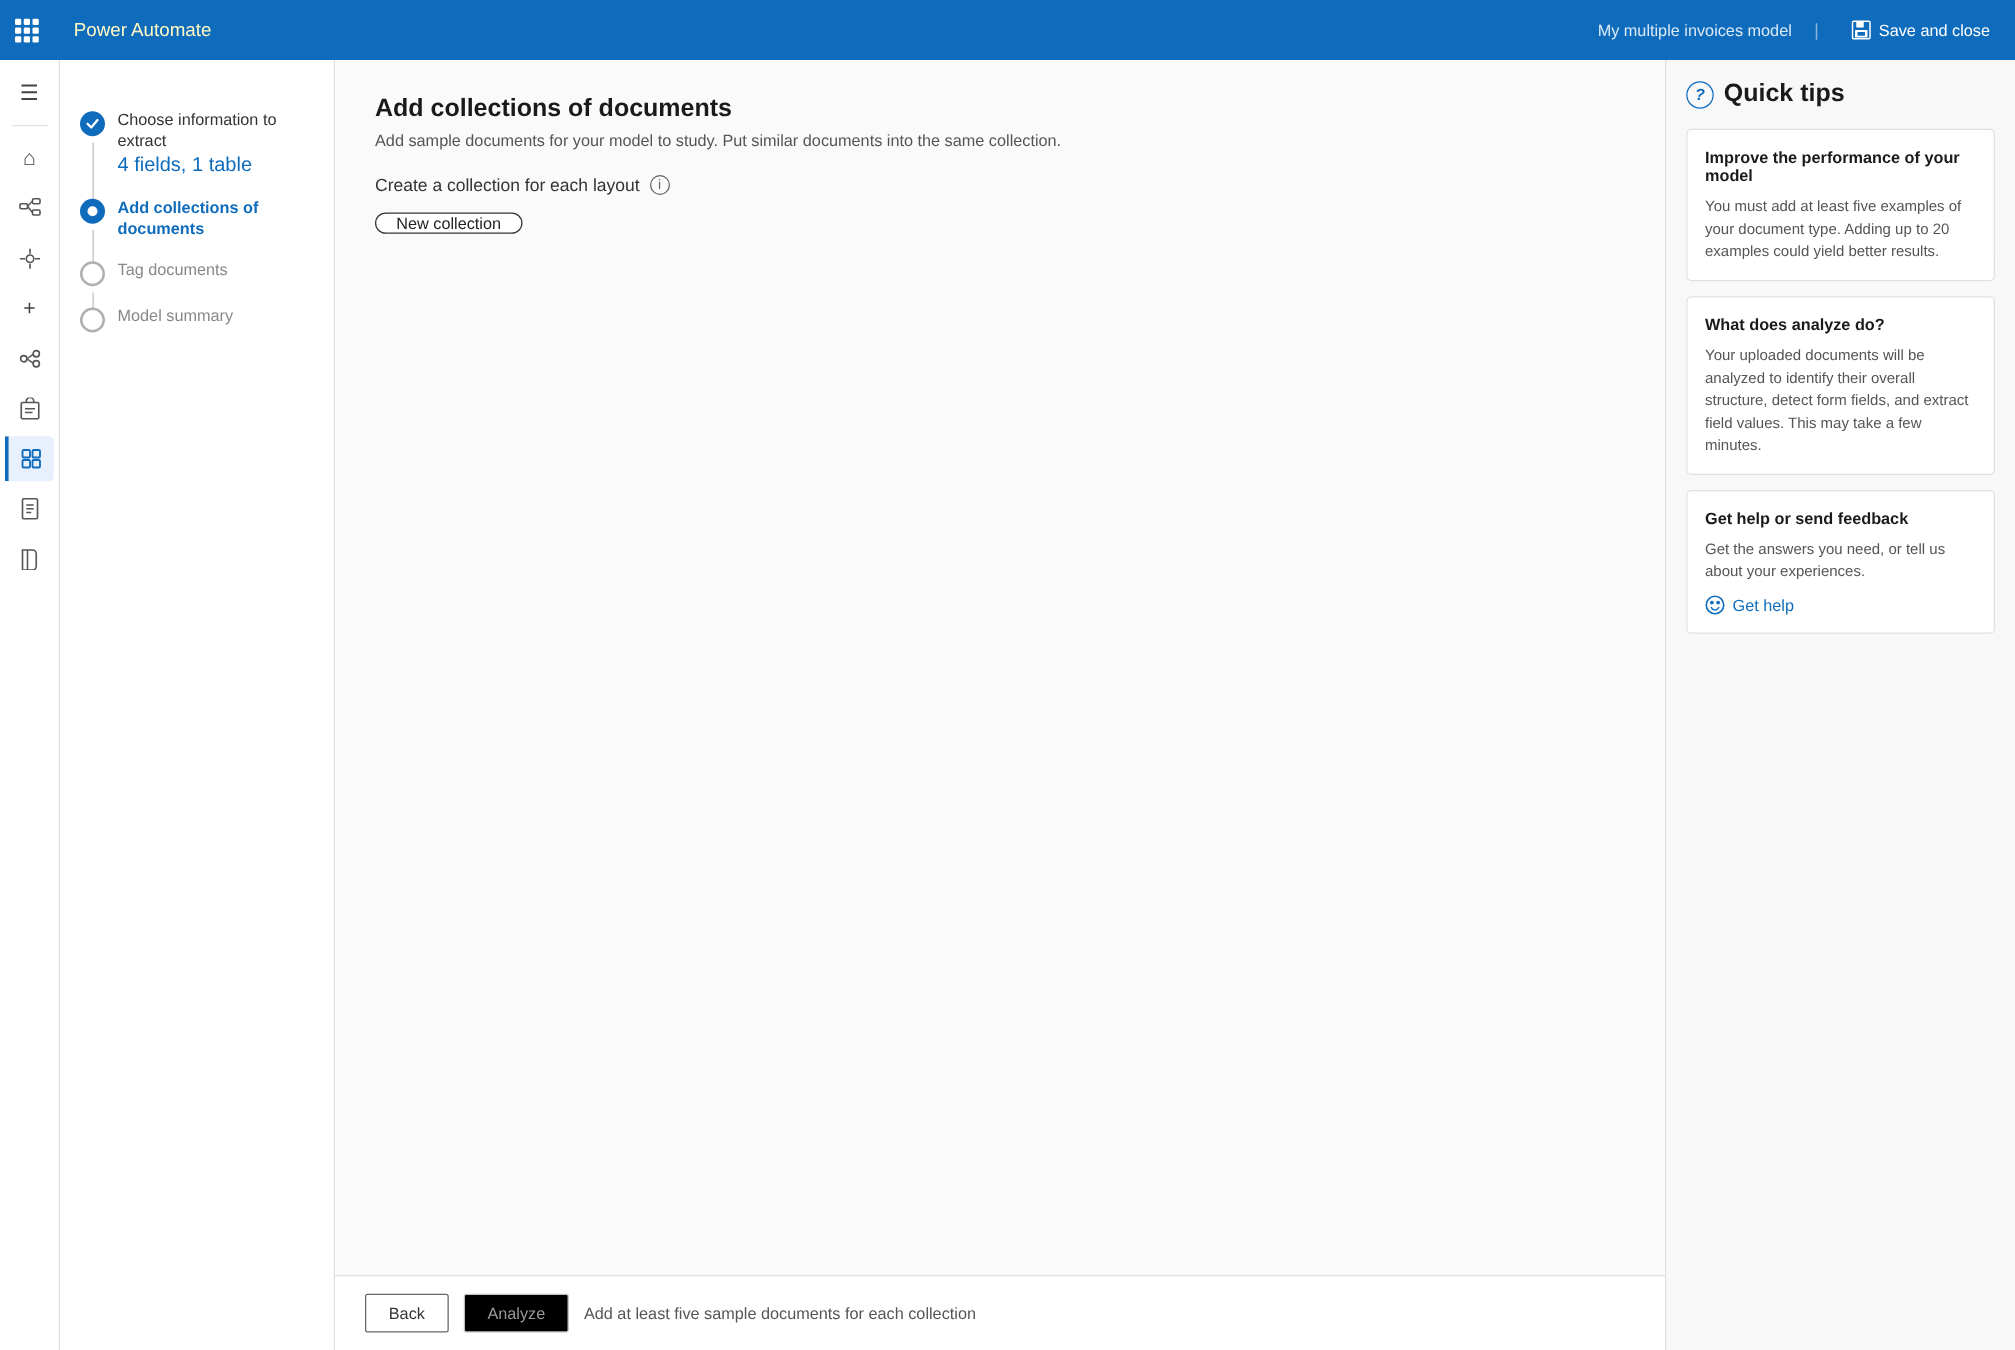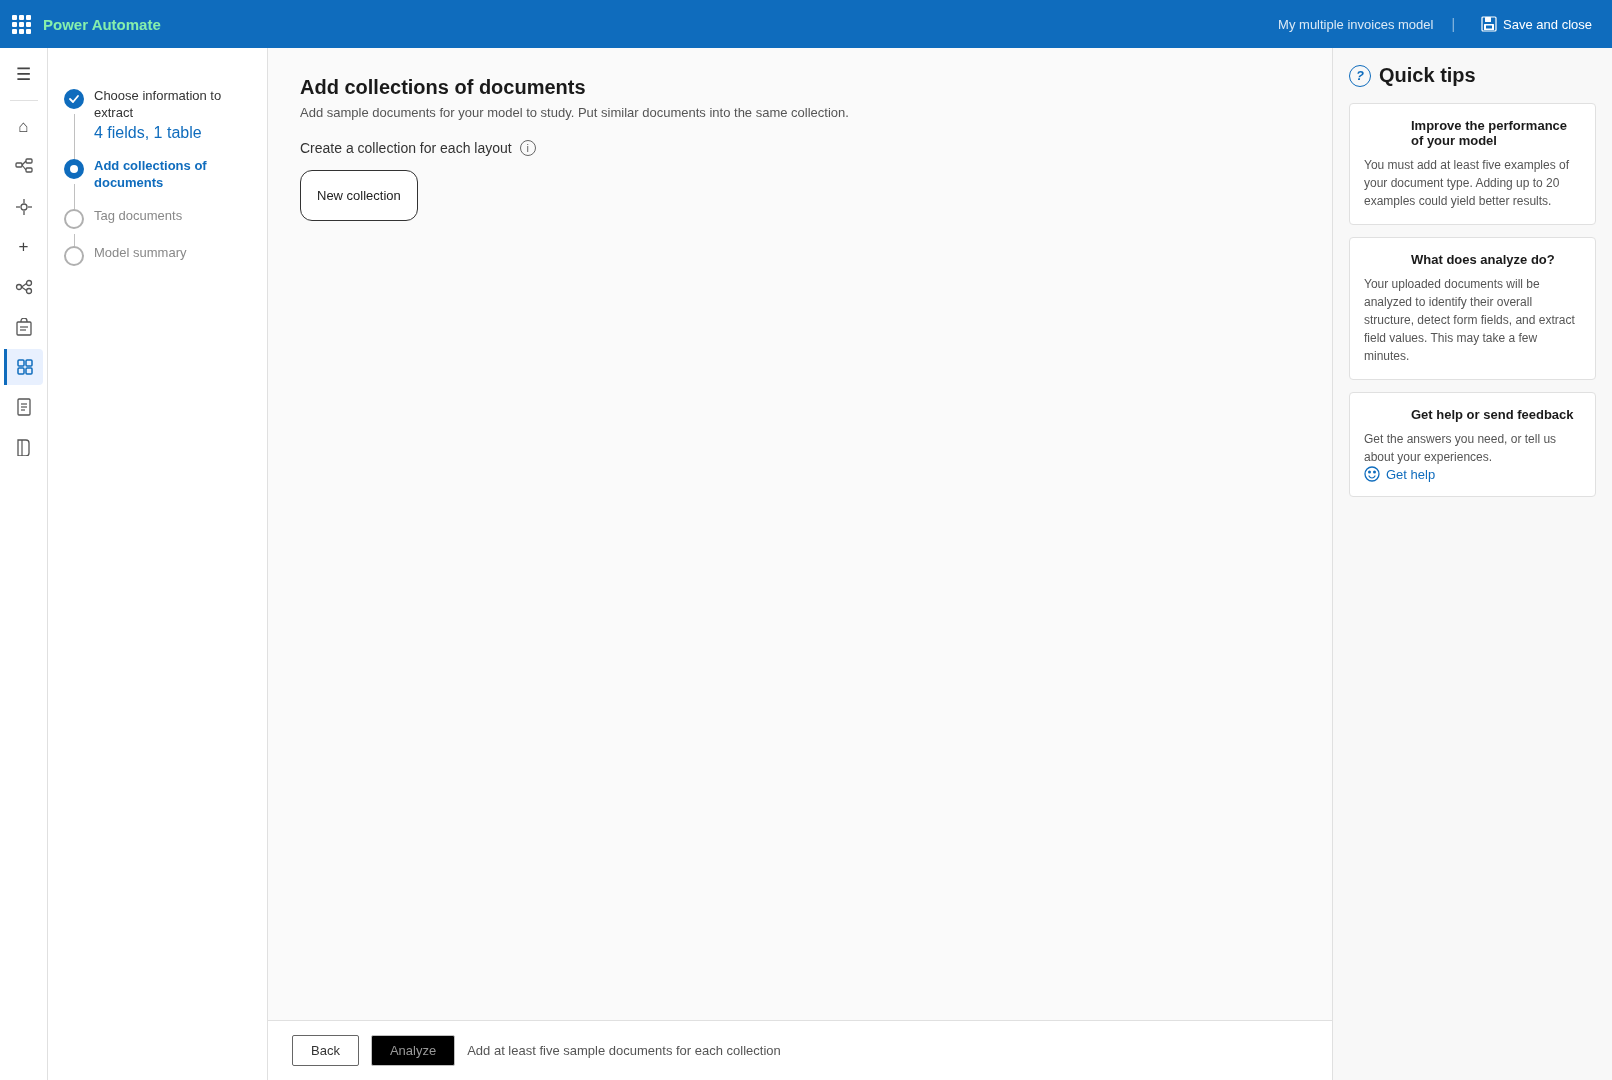--- a/index.html
+++ b/index.html
@@ -25,22 +25,23 @@
       cursor: pointer;
     }
     .topbar-grid-icon span {
       background: white;
       width: 5px;
       height: 5px;
       border-radius: 1px;
     }
     .topbar-title {
       font-size: 15px;
-      font-weight: 700;
-      color: #86efac;
+      font-weight: 400;
+      color: #fef9c3;
+      margin-left: 16px;
     }
     .topbar-spacer { flex: 1; }
     .topbar-model-name {
       font-size: 13px;
       color: rgba(255,255,255,0.85);
     }
     .topbar-separator {
       color: rgba(255,255,255,0.5);
       margin: 0 6px;
     }
@@ -200,21 +201,21 @@
       display: flex;
       align-items: center;
       justify-content: center;
       font-size: 11px;
       color: #666;
       cursor: pointer;
     }
     .new-collection-btn {
       background: white;
       border: 1.5px solid #333;
-      padding: 17px 16px;
+      padding: 0 16px;
       font-size: 13px;
       cursor: pointer;
       border-radius: 12px;
       color: #222;
     }
 
     
     .bottom-bar {
       height: 60px;
       background: white;
@@ -286,35 +287,34 @@
       border: 1px solid #e0e0e0;
       border-radius: 4px;
       padding: 14px;
       margin-bottom: 12px;
     }
     .tip-card-title {
       font-size: 13px;
       font-weight: 600;
       color: #1a1a1a;
       margin-bottom: 8px;
-      margin-left: 47px;
     }
     .tip-card-body {
       font-size: 12px;
       color: #555;
       line-height: 1.5;
     }
     .get-help-link {
       display: flex;
       align-items: center;
       gap: 6px;
       color: #0f6cbd;
       font-size: 13px;
       cursor: pointer;
-      margin-top: 0;
+      margin-top: 10px;
       text-decoration: none;
     }
   </style>
 </head>
 <body>
 
 <div class="topbar">
   <div class="topbar-grid-icon">
     <span></span>
       <span></span>

